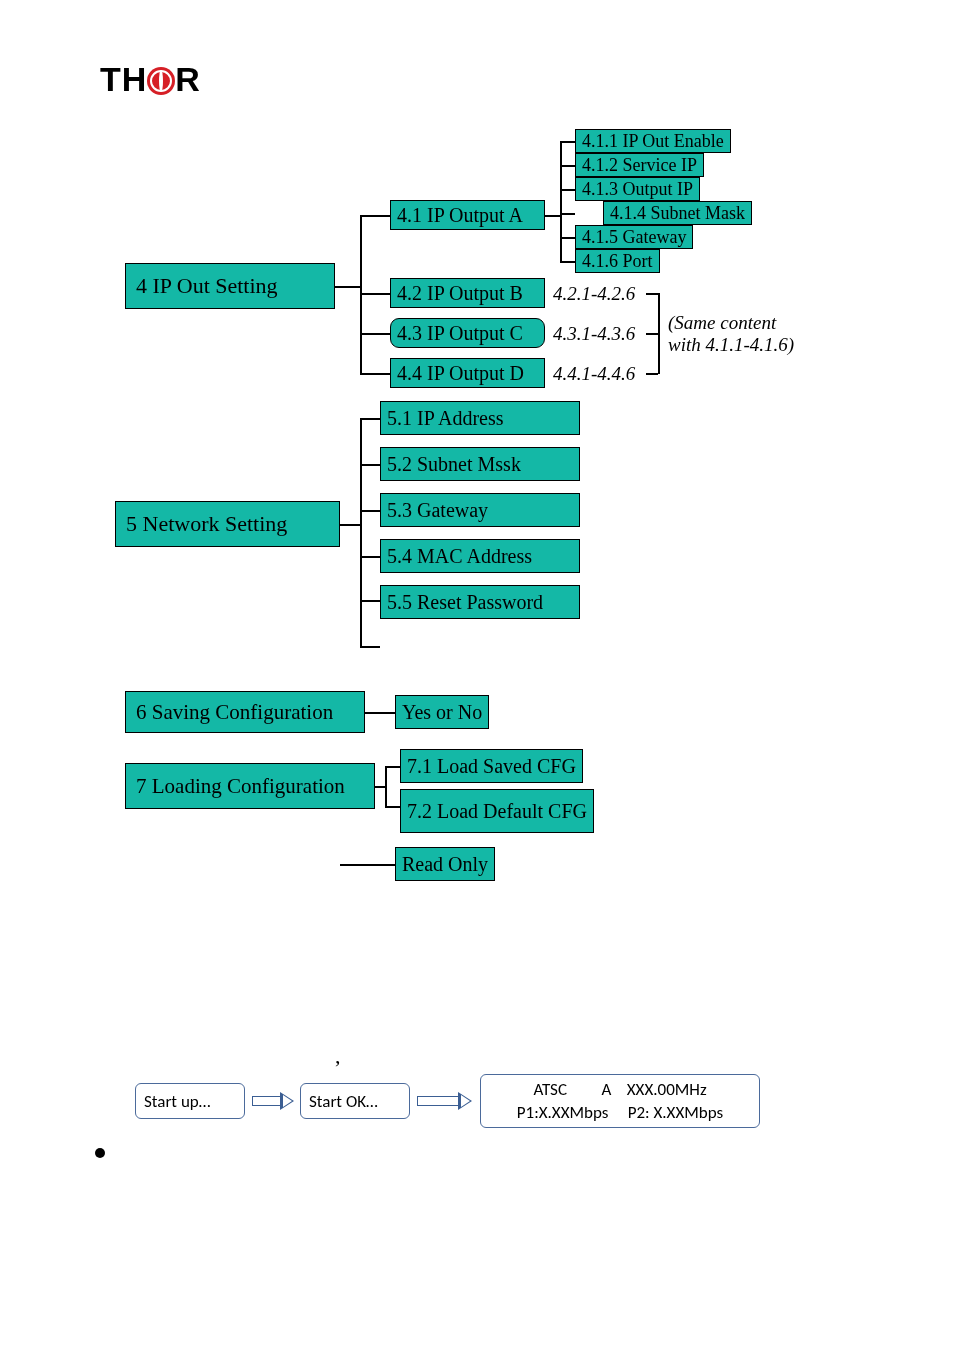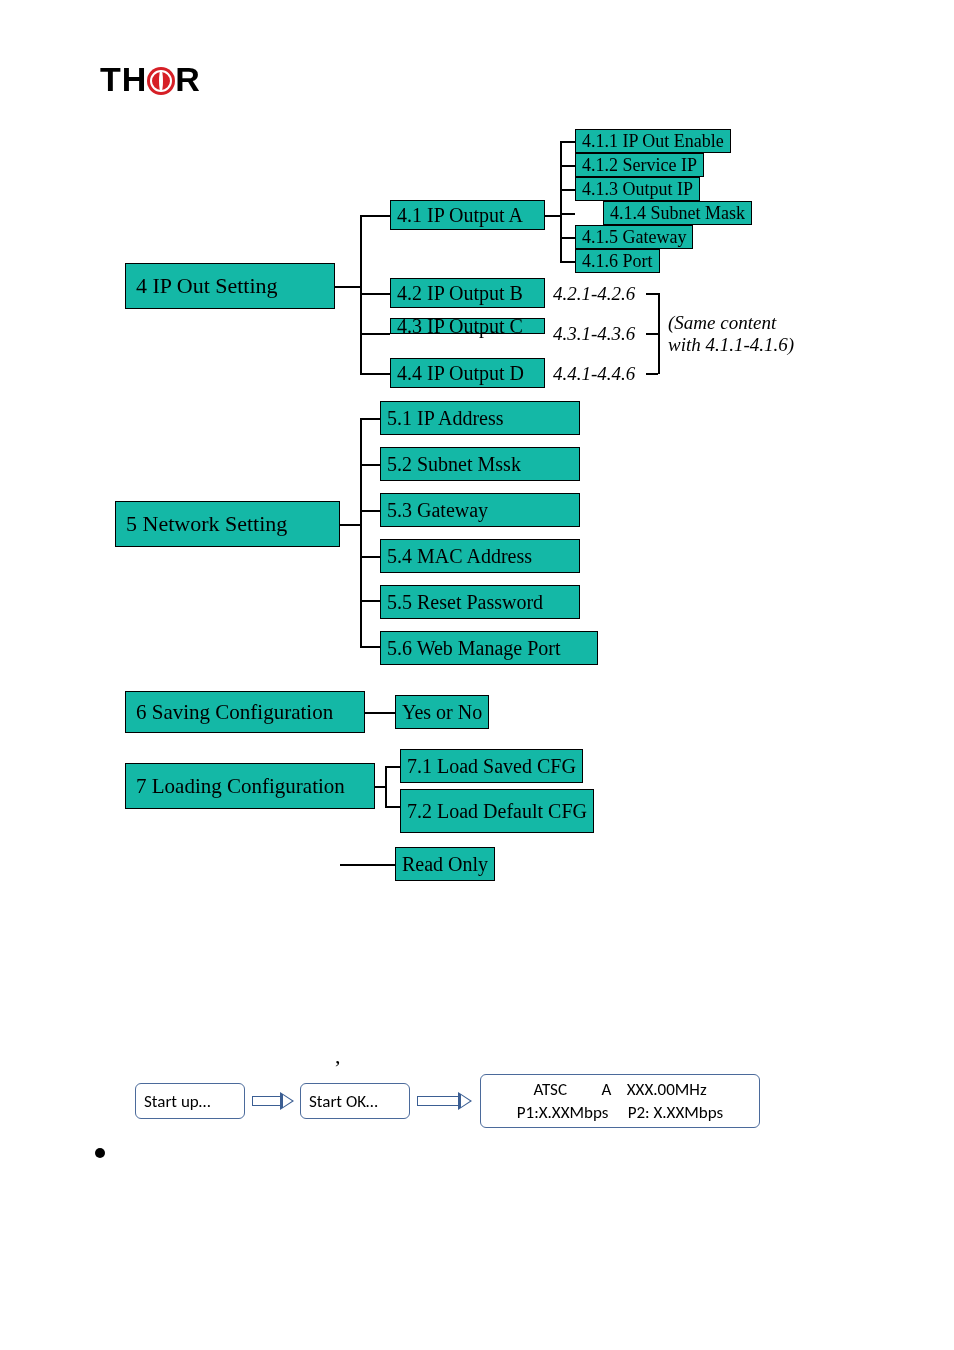--- a/index.html
+++ b/index.html
@@ -170,21 +170,21 @@
   <div class="hline" style="left:360px; top:293px; width:30px;"></div>
   <div class="hline" style="left:360px; top:333px; width:30px;"></div>
   <div class="hline" style="left:360px; top:373px; width:30px;"></div>
 
   <div class="box" style="left:390px; top:200px; width:155px; height:30px;">
       <span>4.1 IP Output A</span>
     </div>
   <div class="box" style="left:390px; top:278px; width:155px; height:30px;">
       <span>4.2 IP Output B</span>
     </div>
-  <div class="box" style="left:390px; top:318px; width:155px; height:16px;">
+  <div class="box" style="left:390px; top:318px; width:155px; height:30px;border-radius:9px;">
       <span>4.3 IP Output C</span>
     </div>
   <div class="box" style="left:390px; top:358px; width:155px; height:30px;">
       <span>4.4 IP Output D</span>
     </div>
 
   <div class="hline" style="left:545px; top:215px; width:15px;"></div>
   <div class="vline" style="left:560px; top:141px; height:120px;"></div>
   <div class="hline" style="left:560px; top:141px; width:15px;"></div>
   <div class="hline" style="left:560px; top:165px; width:15px;"></div>
@@ -244,23 +244,20 @@
     </div>
   <div class="box" style="left:380px; top:493px; width:200px; height:34px;">
       <span>5.3 Gateway</span>
     </div>
   <div class="box" style="left:380px; top:539px; width:200px; height:34px;">
       <span>5.4 MAC Address</span>
     </div>
   <div class="box" style="left:380px; top:585px; width:200px; height:34px;">
       <span>5.5 Reset Password</span>
     </div>
-  <div class="box" style="left:380px; top:631px; width:218px; height:34px;">
-      <span>5.6 Web Manage Port</span>
-    </div>
 
   <div class="box big" style="left:125px; top:691px; width:240px; height:42px; font-size:21px;">
       <span>6 Saving Configuration</span>
     </div>
   <div class="hline" style="left:365px; top:712px; width:30px;"></div>
   <div class="box" style="left:395px; top:695px; height:34px;">
       <span>Yes or No</span>
     </div>
 
   <div class="box big" style="left:125px; top:763px; width:250px; height:46px; font-size:21px;">

